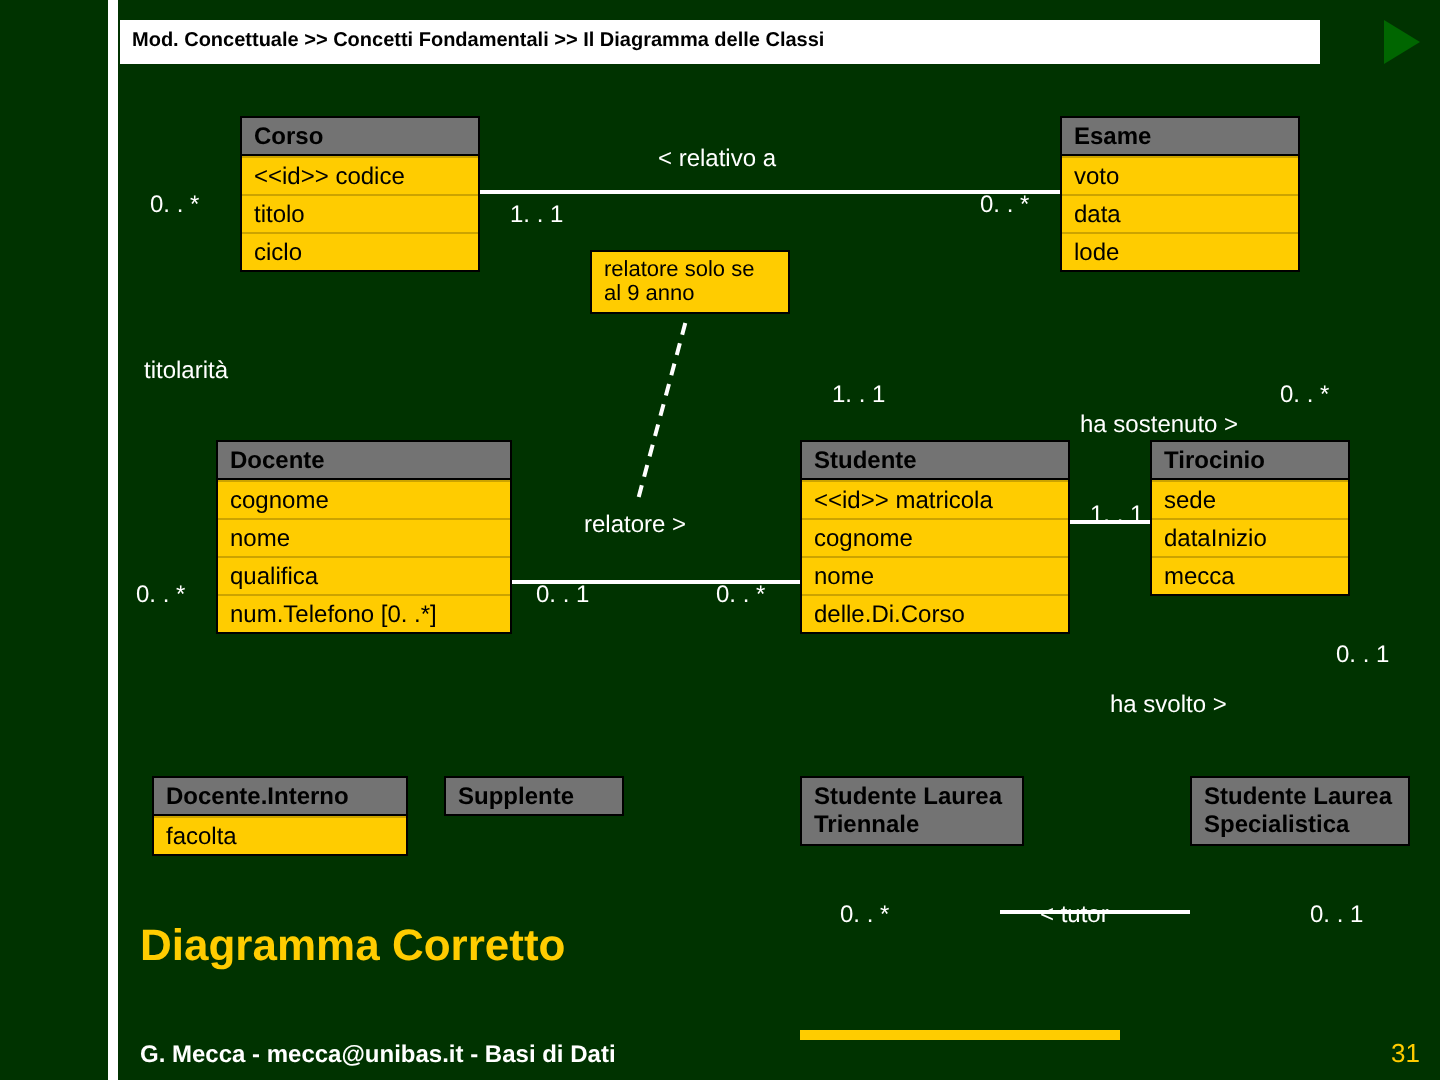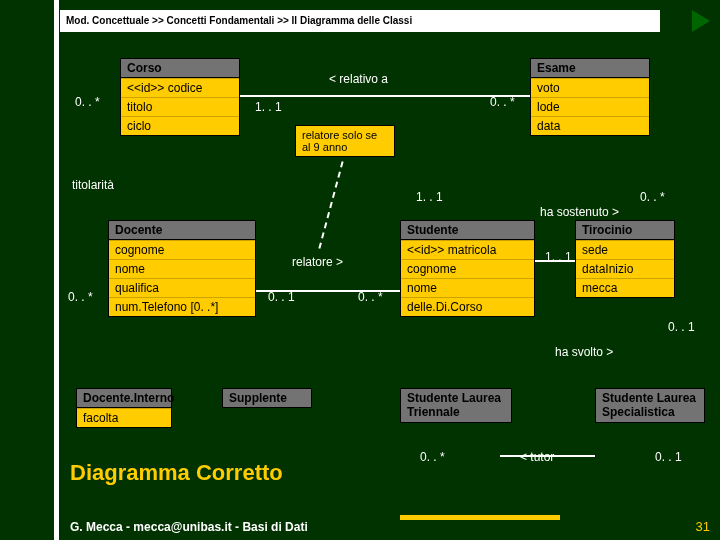--- a/index.html
+++ b/index.html
@@ -29,22 +29,22 @@
 <div class="cls" style="left:120px; top:58px; width:120px;">
   <div class="hd">Corso</div>
   <div class="row">&lt;&lt;id&gt;&gt; codice</div>
   <div class="row">titolo</div>
   <div class="row">ciclo</div>
 </div>
 
 <div class="cls" style="left:530px; top:58px; width:120px;">
   <div class="hd">Esame</div>
   <div class="row">voto</div>
+  <div class="row">data</div>
   <div class="row">lode</div>
-  <div class="row">data</div>
 </div>
 
 <div class="cls" style="left:108px; top:220px; width:148px;">
   <div class="hd">Docente</div>
   <div class="row">cognome</div>
   <div class="row">nome</div>
   <div class="row">qualifica</div>
   <div class="row">num.Telefono [0. .*]</div>
 </div>
 
@@ -56,21 +56,21 @@
   <div class="row">delle.Di.Corso</div>
 </div>
 
 <div class="cls" style="left:575px; top:220px; width:100px;">
   <div class="hd">Tirocinio</div>
   <div class="row">sede</div>
   <div class="row">dataInizio</div>
   <div class="row">mecca</div>
 </div>
 
-<div class="cls" style="left:76px; top:388px; width:96px;">
+<div class="cls" style="left:76px; top:388px; width:128px;">
   <div class="hd">Docente.Interno</div>
   <div class="row">facolta</div>
 </div>
 
 <div class="cls" style="left:222px; top:388px; width:90px;">
   <div class="hd" style="border-bottom:none;">Supplente</div>
 </div>
 
 <div class="cls" style="left:400px; top:388px; width:112px;">
   <div class="hd" style="border-bottom:none; line-height:1.2;">Studente Laurea Triennale</div>

